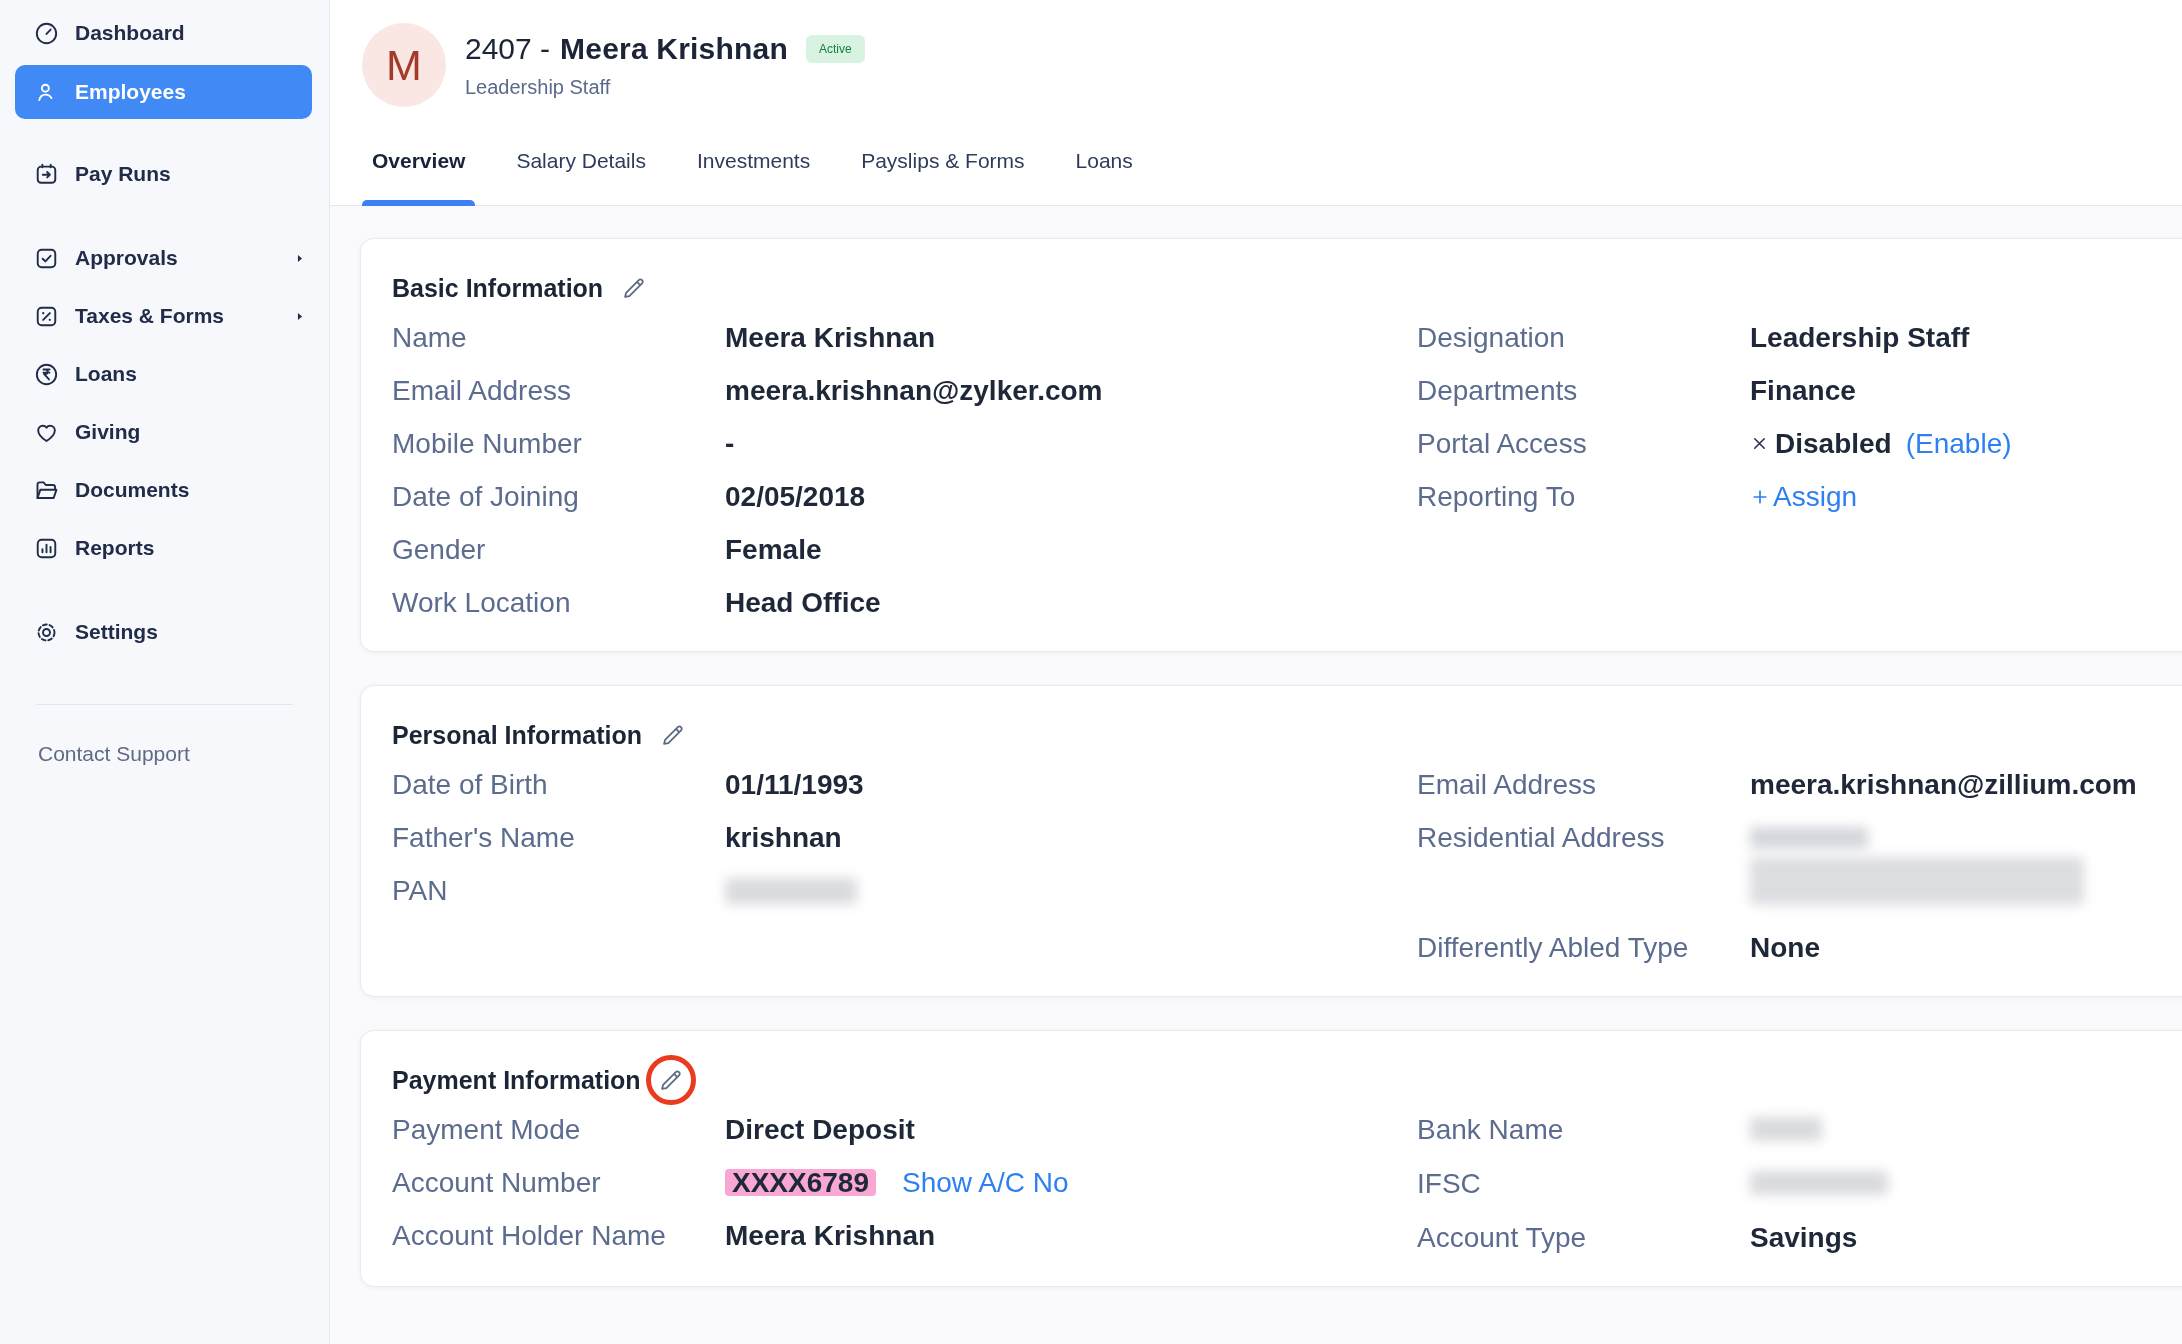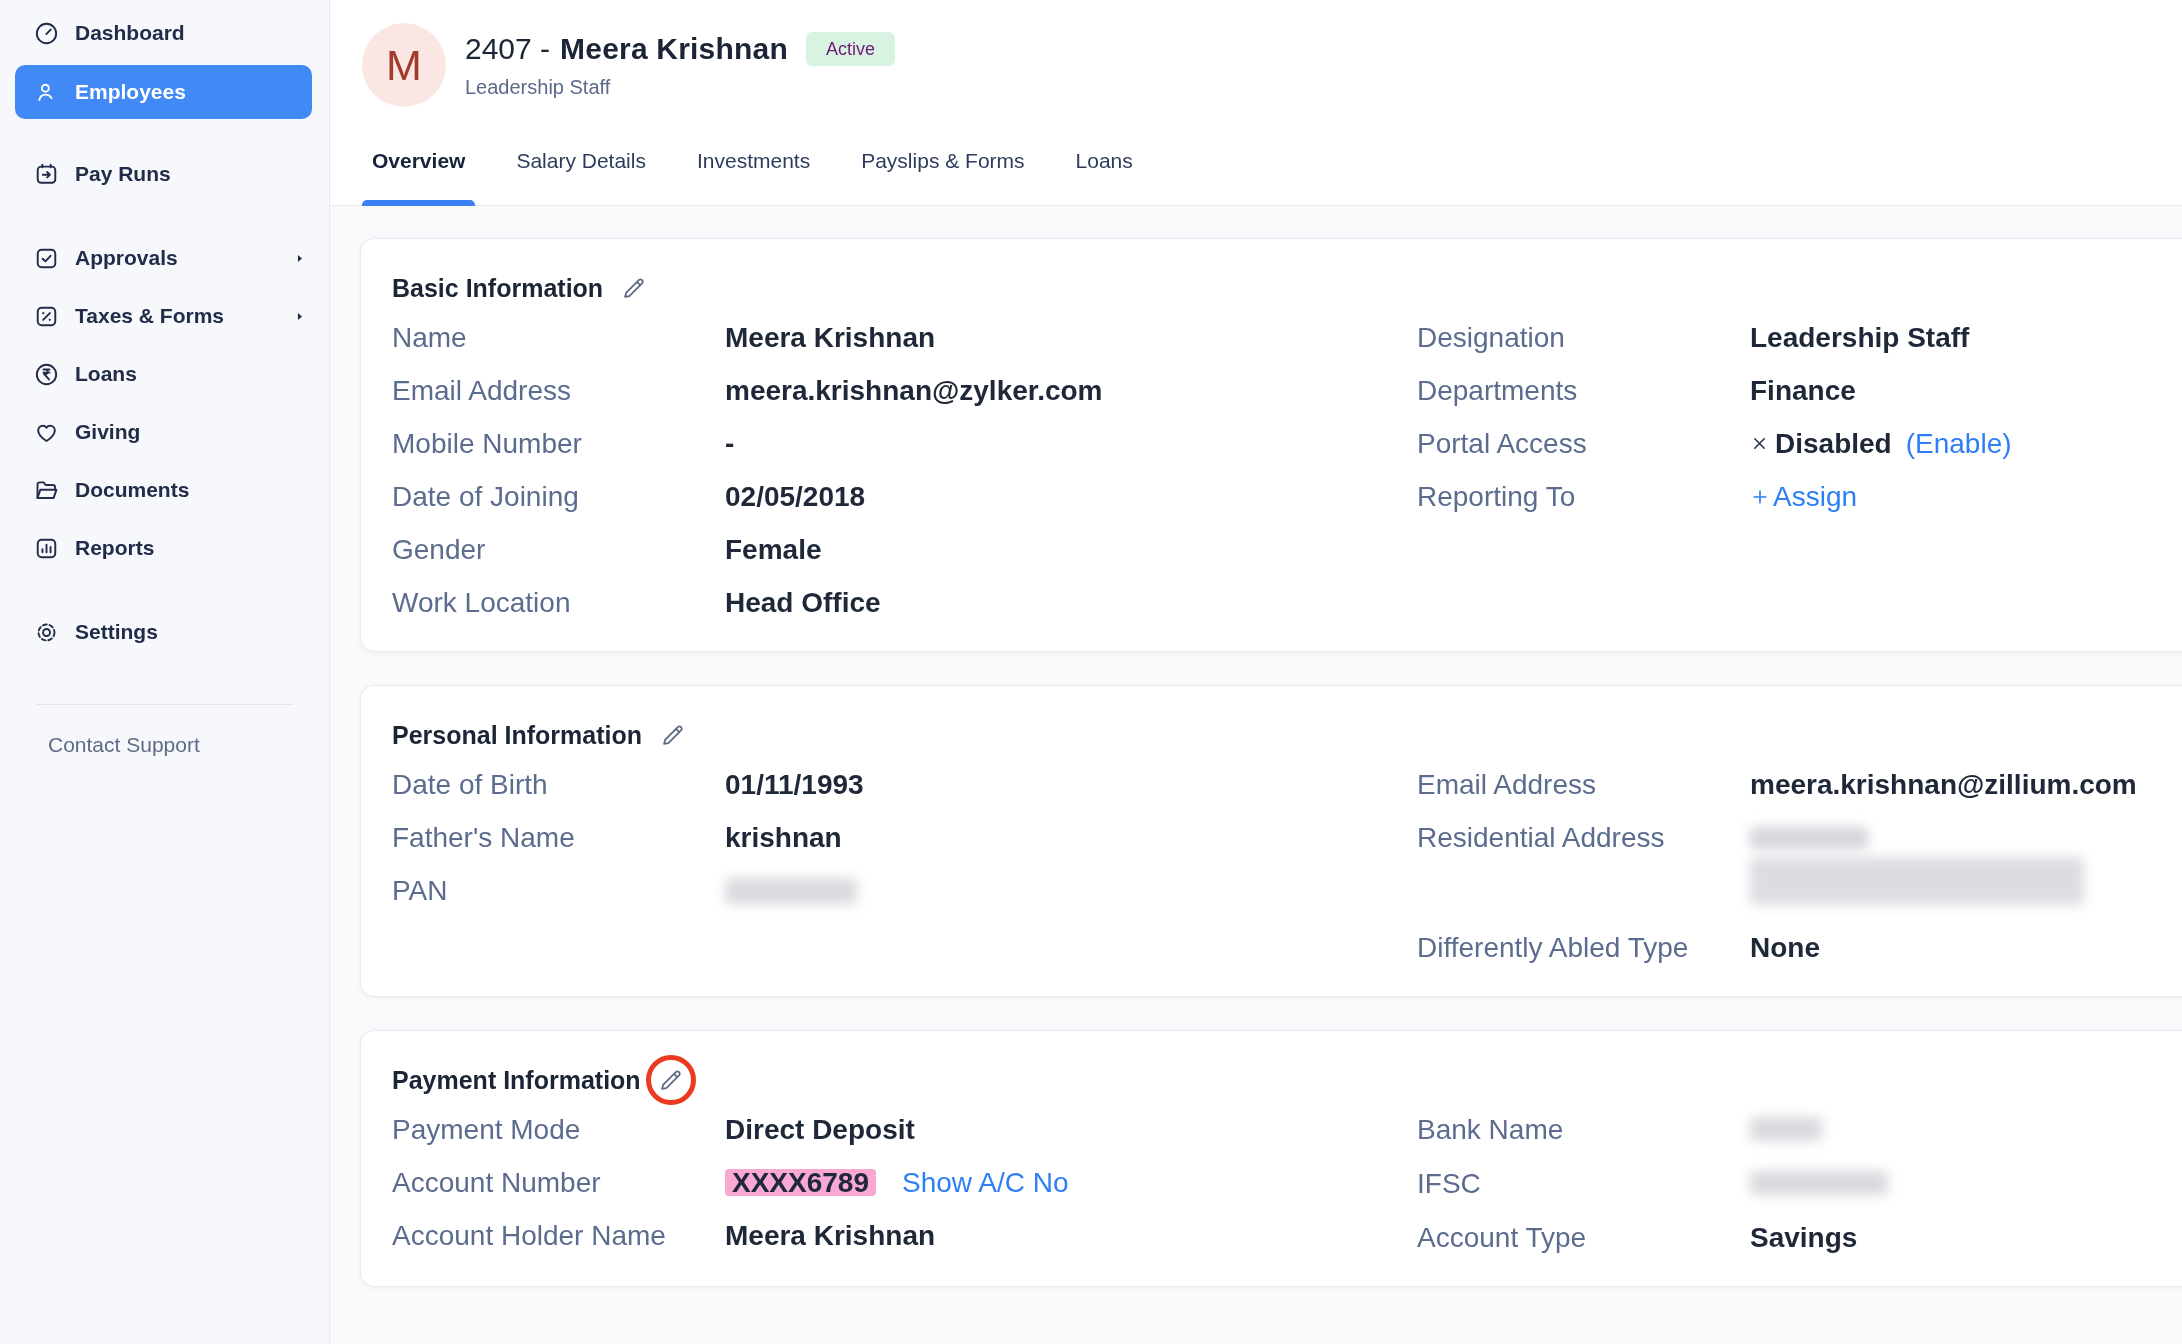--- a/index.html
+++ b/index.html
@@ -30,43 +30,43 @@
     border-radius: 10px; height: 54px;
     margin: 3px 17px 0 15px; padding-left: 18px;
   }
   .nav-icon { width: 27px; height: 27px; flex: none; margin-right: 15px; display: flex; align-items: center; justify-content: center; }
   .nav-icon svg { width: 27px; height: 27px; }
   .submenu-caret { margin-left: auto; display: flex; }
   .submenu-caret svg { width: 19px; height: 19px; }
   .nav-gap { height: 26px; flex: none; }
   .sidebar-divider { height: 1px; background: #E4E6ED; margin: 43px 36px 0 36px; flex: none; }
   .contact-support {
-    margin-top: 28px; padding-left: 48px;
+    margin-top: 37px; padding-left: 38px;
     font-size: 21px; color: #5F6B86; cursor: pointer;
   }
 
   
   .main { flex: 1; height: 100%; display: flex; flex-direction: column; min-width: 0; }
 
   .page-header { background: #ffffff; flex: none; }
   .employee-header { display: flex; align-items: center; padding: 23px 0 0 32px; }
   .avatar {
     width: 84px; height: 84px; border-radius: 50%; flex: none;
     background: #FAE7E3; color: #A23B2C;
     font-size: 43px; font-weight: 500;
     display: flex; align-items: center; justify-content: center;
   }
   .employee-meta { margin-left: 19px; }
   .name-row { display: flex; align-items: center; font-size: 30px; color: #1C2538; }
   .emp-id { font-weight: 400; margin-right: 10px; }
   .emp-name { font-weight: 700; letter-spacing: .2px; }
   .status-badge {
-    margin-left: 18px; background: #D8F3E2; color: #701a75;
-    font-size: 18px; font-weight: 500; line-height: 1;
-    padding: 8px 20px; border-radius: 6px;
+    margin-left: 18px; background: #D8F3E2; color: #15803d;
+    font-size: 12px; font-weight: 500; line-height: 1;
+    padding: 8px 13px; border-radius: 6px;
   }
   .designation { margin-top: 10px; font-size: 20px; color: #5A6A8A; }
 
   .tabs { display: flex; gap: 41px; padding-left: 37px; margin-top: 26px; border-bottom: 1px solid #E5E7EF; }
   .tab {
     font-size: 21px; font-weight: 500; color: #2E3C5C;
     padding: 16px 5px 32px 5px; position: relative; cursor: pointer; white-space: nowrap;
   }
   .tab.active { font-weight: 700; color: #18223A; }
   .tab.active::after {

